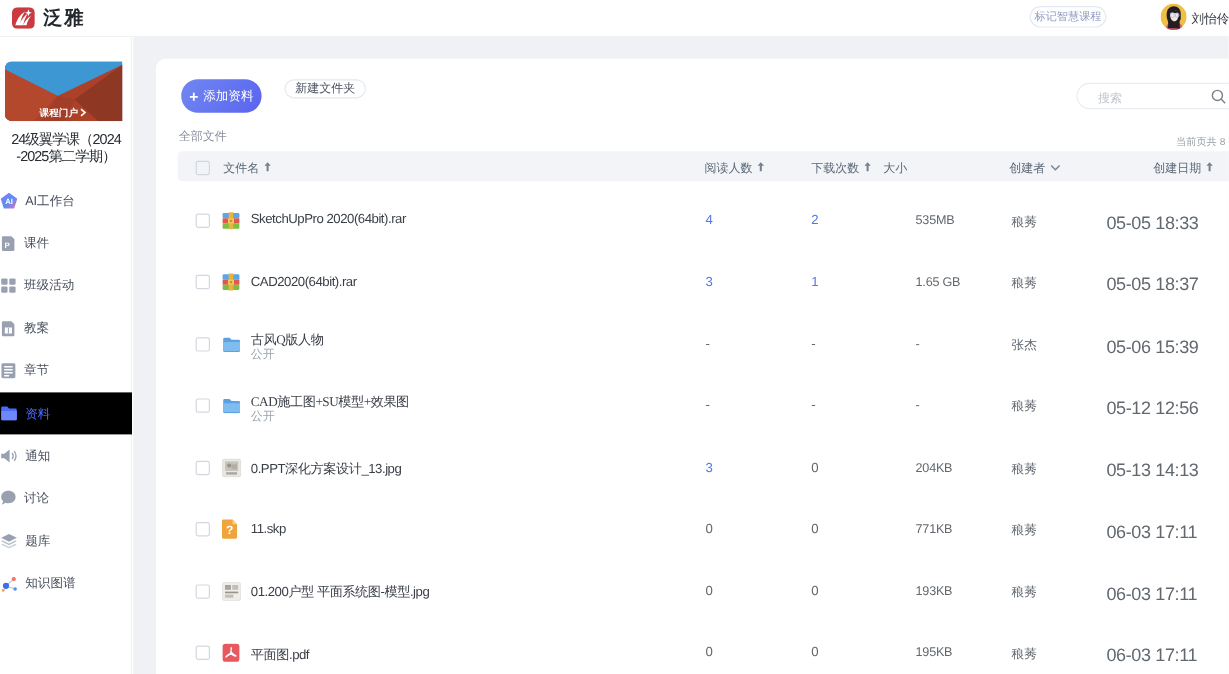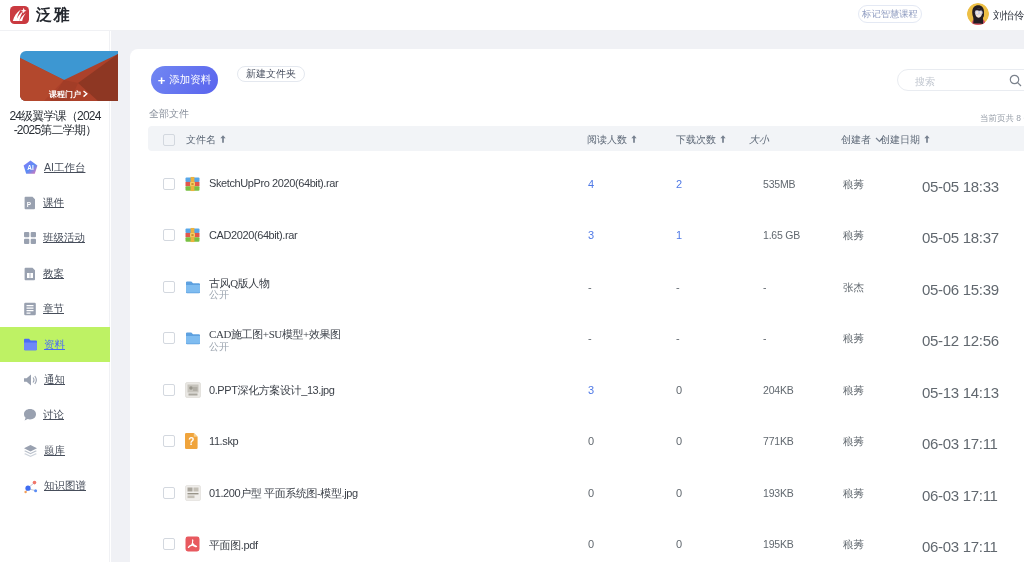--- a/index.html
+++ b/index.html
@@ -11,27 +11,27 @@
   #topbar { left:0; top:0; width:1024px; height:31px; background:#fff; border-bottom:1px solid #f0f1f4; }
   #logo { left:10px; top:6px; }
   #brand { left:36px; top:5px; font-size:16px; font-weight:bold; color:#23272e; letter-spacing:1.5px; }
   #smartpill { left:858px; top:5px; width:64px; height:18px; border:1px solid #e4e9f4; border-radius:10px;
     font-size:9.3px; color:#8f9cc0; text-align:center; line-height:17px; }
   #avatar { left:967px; top:3px; width:22px; height:22px; border-radius:50%; overflow:hidden; }
   #uname { left:993px; top:9px; font-size:10.5px; color:#333842; white-space:nowrap; }
 
   
   #sidebar { left:0; top:31px; width:110px; height:531px; background:#fff; border-right:1px solid #f0f1f4; z-index:4; }
-  #thumb { left:20px; top:20px; width:108px; height:50px; border-radius:6px; overflow:hidden; }
+  #thumb { left:4px; top:20px; width:108px; height:50px; border-radius:6px; overflow:hidden; }
   #ctitle { left:0; top:79px; width:110px; text-align:center; font-size:12px; letter-spacing:-0.8px; line-height:13.5px; color:#272c33; }
   #menu { left:0; top:119px; width:110px; }
-  .mi { height:35.4px; display:flex; align-items:center; padding-left:23px; font-size:10.5px; color:#474e5b;text-decoration:underline; }
+  .mi { height:35.4px; display:flex; align-items:center; font-size:10.5px; color:#474e5b; }
   .mi svg { flex:0 0 auto; }
   .mi span { margin-left:6px; white-space:nowrap; }
-  .mi.sel { background:#bef264; color:#4b6cf5; }
+  .mi.sel { background:#000000; color:#4b6cf5; }
 
   
   #main { left:111px; top:31px; width:913px; height:531px; background:#f0f1f5; }
   #card { position:absolute; left:19px; top:18px; width:920px; height:540px; background:#fff; border-radius:8px; }
 
   .btn-blue { left:21px; top:17px; width:67px; height:28px; border-radius:14px;
     background:linear-gradient(125deg,#7187f2 0%,#5a64ee 100%);
     color:#fff; font-size:10.5px; display:flex; align-items:center; justify-content:center; }
   .btn-blue .plus { font-size:13px; margin-right:4px; font-weight:bold; }
   .btn-white { left:107px; top:17px; width:68px; height:16px; border-radius:14px; background:#fff;
@@ -207,25 +207,25 @@
       <span class="hc" style="left:15px; top:8px;"><span style="display:inline-block;width:12px;height:12px;border:1px solid #d3d8df;border-radius:2px;"></span></span>
       <span class="hc" style="left:38px;">文件名<svg class="sort" width="6" height="8" viewBox="0 0 7 9">
             <path d="M3.5 0 L6.6 3.6 H4.5 V9 H2.5 V3.6 H0.4 Z" fill="#77818f"></path>
           </svg></span>
       <span class="hc" style="left:439px;">阅读人数<svg class="sort" width="6" height="8" viewBox="0 0 7 9">
             <path d="M3.5 0 L6.6 3.6 H4.5 V9 H2.5 V3.6 H0.4 Z" fill="#77818f"></path>
           </svg></span>
       <span class="hc" style="left:528px;">下载次数<svg class="sort" width="6" height="8" viewBox="0 0 7 9">
             <path d="M3.5 0 L6.6 3.6 H4.5 V9 H2.5 V3.6 H0.4 Z" fill="#77818f"></path>
           </svg></span>
-      <span class="hc" style="left:601px;font-style:italic;">大小</span>
+      <span class="hc" style="left:588px;">大小</span>
       <span class="hc" style="left:693px;">创建者<svg class="sort" width="9" height="6" viewBox="0 0 9 6">
             <path d="M1 1 L4.5 4.5 L8 1" stroke="#77818f" stroke-width="1.2" fill="none"></path>
           </svg></span>
-      <span class="hc" style="left:732px;">创建日期<svg class="sort" width="6" height="8" viewBox="0 0 7 9">
+      <span class="hc" style="left:813px;">创建日期<svg class="sort" width="6" height="8" viewBox="0 0 7 9">
             <path d="M3.5 0 L6.6 3.6 H4.5 V9 H2.5 V3.6 H0.4 Z" fill="#77818f"></path>
           </svg></span>
     </div>
 
     <div id="rows" class="abs">
         <div class="row" style="top:0.0px">
     <span class="cb"></span>
     <span class="icn"><svg width="15" height="15" viewBox="0 0 15 15">
   <rect x="0.5" y="1" width="14" height="4.4" rx="1" fill="#58a7e8"></rect>
   <rect x="0.5" y="5.4" width="14" height="4.4" fill="#e2574c"></rect>

